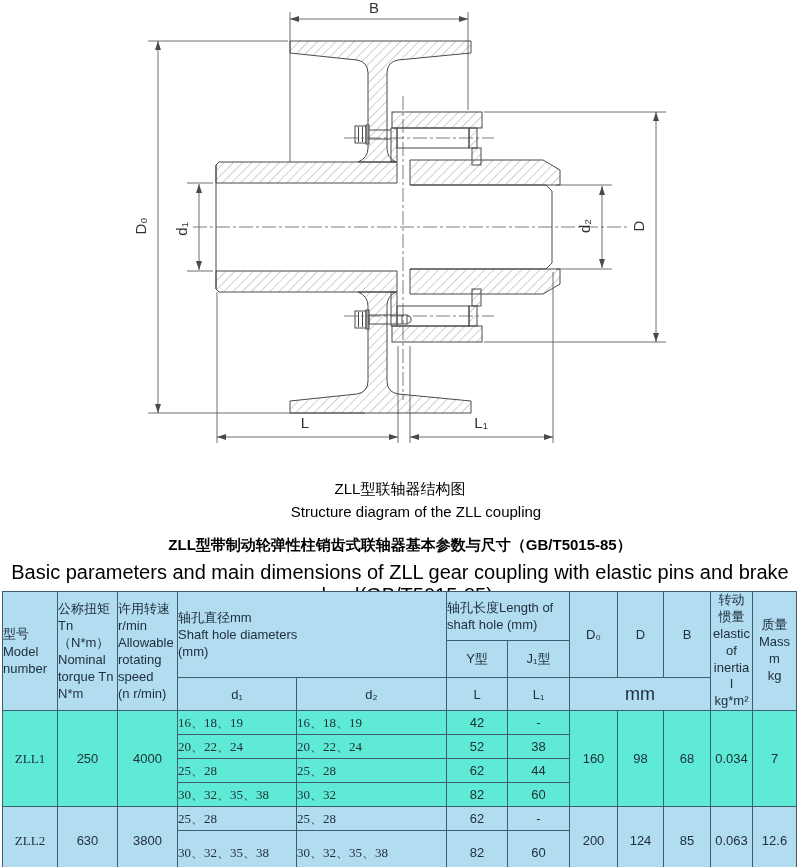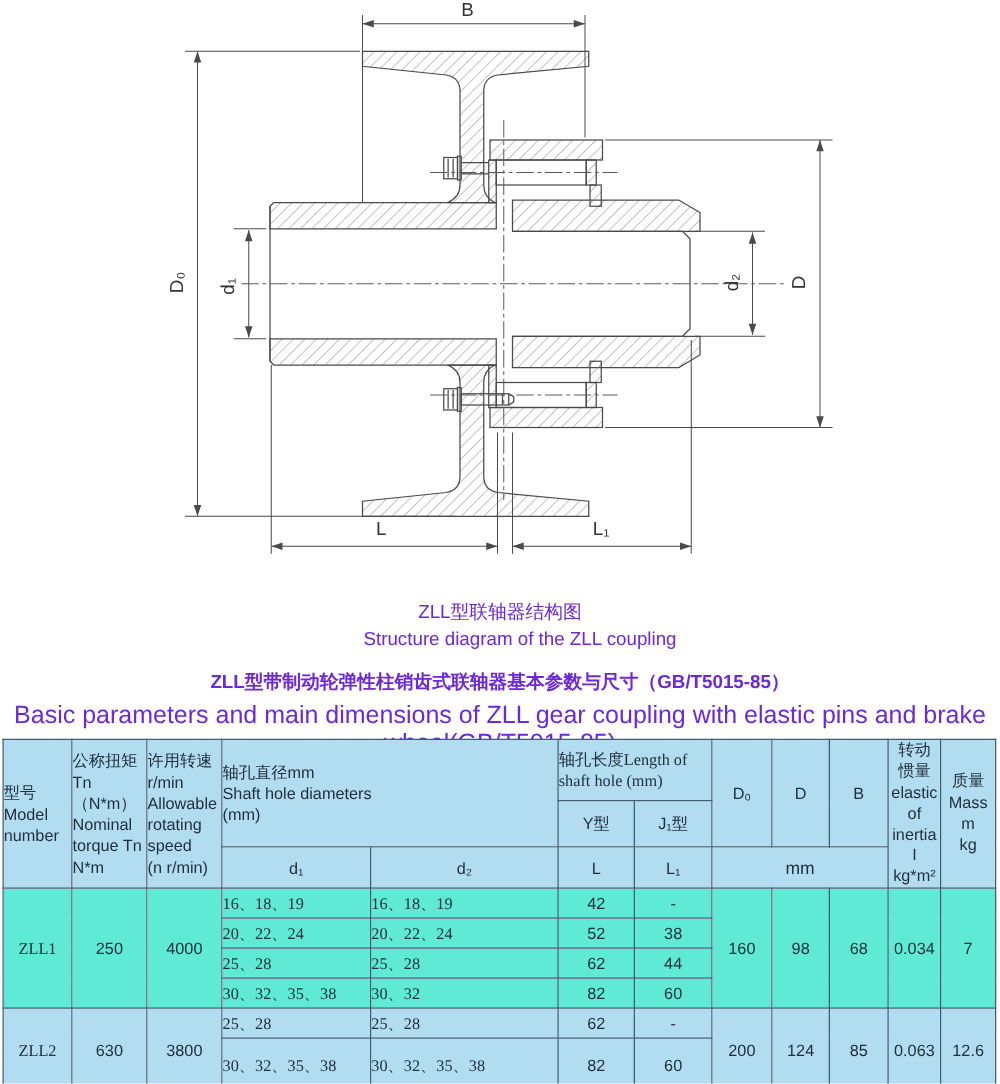--- a/index.html
+++ b/index.html
@@ -1,40 +1,40 @@
 <!DOCTYPE html>
 <html><head>
 <meta charset="utf-8">
 <style>
   html,body{margin:0;padding:0;background:#ffffff;}
   .stage{position:relative;width:800px;height:867px;background:#ffffff;overflow:hidden;
          font-family:"Liberation Sans","DejaVu Sans",sans-serif;color:#222;}
   .diagram-wrap{position:absolute;left:0;top:0;width:800px;height:475px;}
   svg text{font-family:"Liberation Sans","DejaVu Sans",sans-serif;font-size:15px;fill:#333;}
-  .caption{position:absolute;left:0;width:800px;text-align:center;color:#6d28d9;}
+  .caption{position:absolute;left:0;width:800px;text-align:center;color:#000000;}
   .cap1{top:480px;font-size:15px;}
   .cap2{top:503px;font-size:15px;margin-left:16px;}
   .cap3{top:536px;font-size:15px;font-weight:600;}
   .cap4{top:561px;font-size:20px;}
   table.params{position:absolute;left:2px;top:591px;width:795px;border-collapse:collapse;
                table-layout:fixed;}
   table.params td{border:1px solid #3d5d72;vertical-align:middle;padding:0;
                   font-size:13px;color:#20303c;overflow:hidden;}
   td.blue{background:#b2ddf1;}
   td.white{background:#5eead4;}
   td.hdr{font-size:12px;line-height:1.32;white-space:pre-line;text-align:left;padding-left:5px;
           color:#152c3e;}
   td.hdrc{font-size:12px;line-height:1.3;white-space:pre-line;text-align:center;color:#152c3e;}
   td.big{font-size:13px;text-align:center;color:#152c3e;}
   td.dval{text-align:left;padding-left:14px;font-family:"Liberation Serif","DejaVu Serif",serif;}
   td.dval2{text-align:left;padding-left:22px;font-family:"Liberation Serif","DejaVu Serif",serif;}
   td.model{text-align:center;font-family:"Liberation Serif","DejaVu Serif",serif;font-size:14px;}
   td.num{text-align:center;font-size:14px;color:#222;}
   td.padind{padding-left:70px;}
-  td.padsm{padding-left:8px;font-family:Liberation Serif, serif;}
+  td.padsm{padding-left:8px;}
   tr.h1{height:44px;} tr.h2{height:33px;} tr.h3{height:30px;}
   tr.r24{height:24px;} tr.r44{height:44px;}
 </style>
 </head>
 <body>
 
 <div class="stage">
 
   <div class="diagram-wrap">
   <svg width="800" height="475" viewBox="0 0 800 475">
@@ -203,21 +203,21 @@
     </tr>
     <tr class="h2">
       <td class="blue big">Y型</td>
       <td class="blue big">J₁型</td>
     </tr>
     <tr class="h3">
       <td class="blue big">d₁</td>
       <td class="blue big">d₂</td>
       <td class="blue big">L</td>
       <td class="blue big">L₁</td>
-      <td class="blue big" colspan="3" style="font-size:14px">mm</td>
+      <td class="blue big" colspan="3" style="font-size:18px">mm</td>
     </tr>
 
     <tr class="r24">
       <td class="white model" rowspan="4">ZLL1</td>
       <td class="white num" rowspan="4">250</td>
       <td class="white num" rowspan="4">4000</td>
       <td class="white dval">16、18、19</td>
       <td class="white dval2">16、18、19</td>
       <td class="white num">42</td>
       <td class="white num">-</td>

